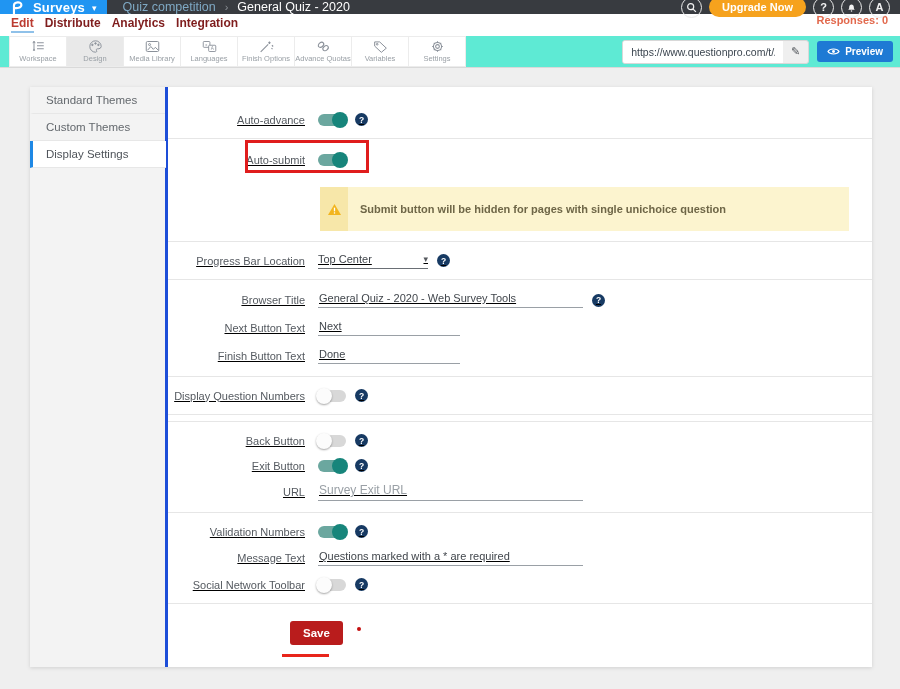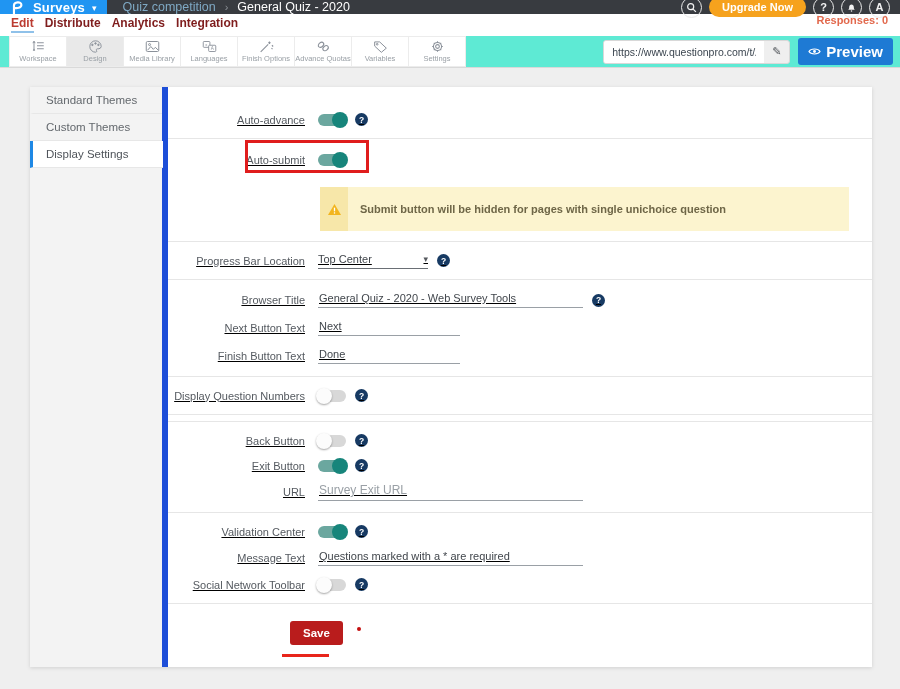--- a/index.html
+++ b/index.html
@@ -41,29 +41,29 @@
   .tool-cell.active { background:#e9e9e9; }
   .tool-cell .t-lbl { font-size:7.5px; color:#9aa0a6; white-space:nowrap; }
   .tool-right { margin-left:auto; display:flex; align-items:center; gap:8px; padding-right:7px; }
   .url-wrap { height:24px; background:#efefef; border:1px solid #d8d8d8; border-radius:3px;
     display:flex; align-items:center; overflow:hidden; }
   .url-box { background:#fff; height:100%; display:flex; align-items:center;
     padding:0 8px; font-size:10.5px; color:#3c4650; border:none; width:160px;
     font-family:inherit; }
   .pencil { width:25px; text-align:center; font-size:11px; color:#55595e; cursor:pointer; }
   .preview-btn { background:#1e7ad4; color:#fff; border:none; border-radius:3px;
-    font-size:15px; font-weight:600; padding:5px 10px; display:flex; align-items:center;
+    font-size:10px; font-weight:600; padding:5px 10px; display:flex; align-items:center;
     gap:5px; cursor:pointer; font-family:inherit; }
 
   
   .page { height:605px; padding:19px 28px 0 30px; }
   .panel { width:842px; min-height:580px; background:#fff;
     box-shadow:0 1px 4px rgba(0,0,0,.13); display:flex; }
 
-  .sidebar { width:138px; background:#f3f3f3; border-right:6px solid #1d4ed8; flex-shrink:0; }
+  .sidebar { width:138px; background:#f3f3f3; border-right:3px solid #1d4ed8; flex-shrink:0; }
   .side-item { height:27px; display:flex; align-items:center; padding-left:13px;
     font-size:11.5px; color:#63686d; border-bottom:1px solid #e7e7e7;
     border-left:3px solid transparent; cursor:pointer; background:#f3f3f3; }
   .side-item.active { background:#fff; border-left:3px solid #1e88e5; color:#4f545a;
     margin-right:-1px; }
 
   .main { flex:1; padding-top:20px; font-size:11px; position:relative; }
   .row { display:flex; align-items:center; min-height:25px; position:relative;text-decoration:underline; }
   .lbl { width:150px; padding-right:13px; text-align:right; color:#555a60; flex-shrink:0; }
   .ctrl { display:flex; align-items:center; gap:9px; }
@@ -355,21 +355,21 @@
       <div class="row" style="min-height:28px">
         <span class="lbl">URL</span>
         <span class="ctrl">
           <input class="u-input w-265" style="font-size: 12px;" placeholder="Survey Exit URL">
         </span>
       </div>
 
       <div class="divider"></div>
 
       <div class="row">
-        <span class="lbl">Validation Center</span>
+        <span class="lbl">Validation Numbers</span>
         <span class="ctrl">
           <span class="toggle" data-state="on">
               <span class="knob"></span>
             </span>
           <span class="help">?</span>
         </span>
       </div>
 
       <div class="row" style="min-height:28px">
         <span class="lbl">Message Text</span>

